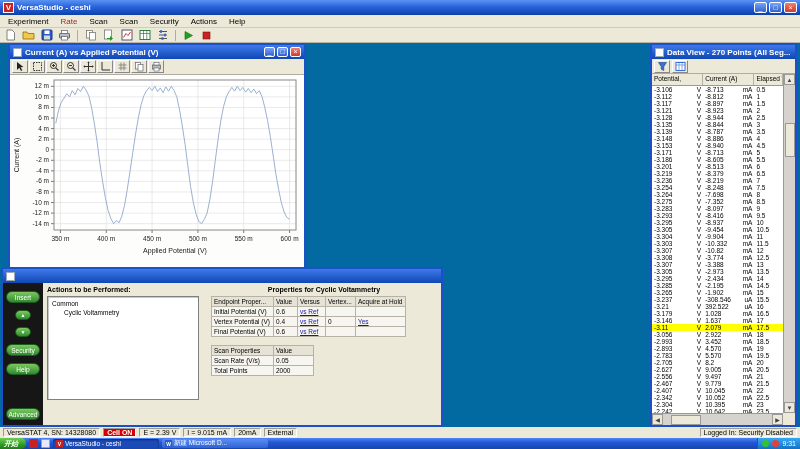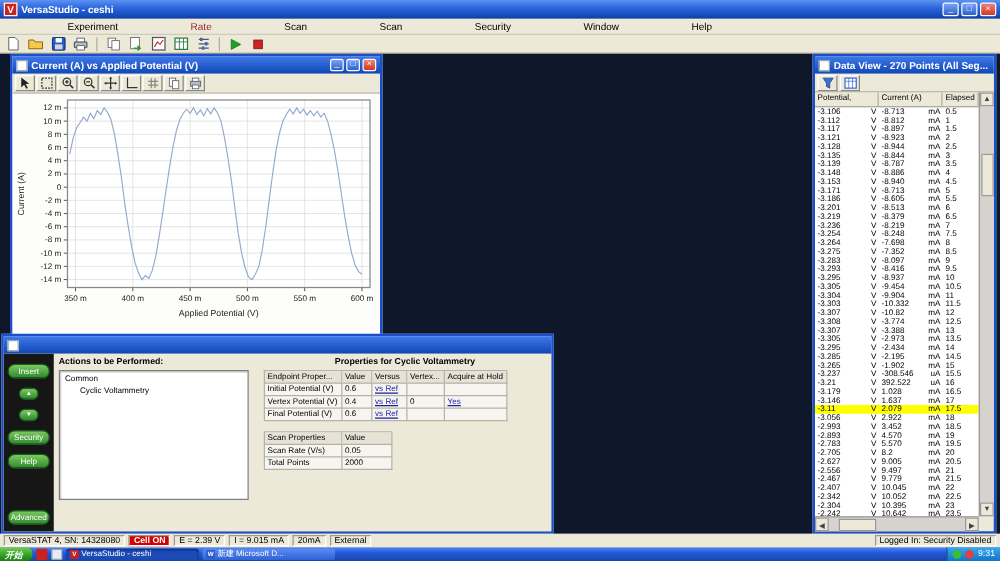--- a/index.html
+++ b/index.html
@@ -11,29 +11,29 @@
   .titlebar{position:absolute;top:0;left:0;right:0;height:15px;display:flex;align-items:center;gap:3px;
     padding:0 3px;background:linear-gradient(180deg,#5a93f0 0%,#2a64dd 45%,#0c3fa8 100%);color:#fff;font-weight:bold;}
   .appicon{width:11px;height:11px;background:#c82222;color:#fff;font-size:8px;font-weight:bold;
     display:flex;align-items:center;justify-content:center;border:1px solid #fff;}
   .winctrl{margin-left:auto;display:flex;gap:2px;}
   .wbtn{width:13px;height:11px;font-size:7px;line-height:9px;text-align:center;color:#fff;
     background:linear-gradient(#7ba3f2,#2c62cf);border:1px solid #fff;border-radius:2px;}
   .wbtn.close{background:linear-gradient(#f08070,#cf3a2c);}
   .menubar{position:absolute;top:15px;left:0;right:0;height:13px;background:#ece9d8;border-bottom:1px solid #cfccbd;
     display:flex;align-items:center;padding-left:2px;}
-  .menu-item{padding:1px 6px;margin-left:46px;}
+  .menu-item{padding:1px 6px;}
   .menu-hl{color:#9e2a2a;}
   .toolbar{position:absolute;top:28px;left:0;right:0;height:15px;background:#ece9d8;border-bottom:1px solid #b8b5a8;
     display:flex;align-items:center;padding-left:2px;gap:1px;}
   .tbtn{width:17px;height:14px;border:1px solid transparent;background:transparent;display:flex;align-items:center;justify-content:center;padding:0;}
   .tsep{width:1px;height:11px;background:#b0ada0;margin:0 3px;}
 
   
-  .mdi{position:absolute;top:43px;left:0;right:0;height:384px;background:#0f172a;overflow:hidden;}
+  .mdi{position:absolute;top:43px;left:0;right:0;height:384px;background:#0369a1;overflow:hidden;}
   .childwin{position:absolute;border:2px solid #1c50c8;background:#ece9d8;}
   .win-title{height:14px;background:linear-gradient(180deg,#4079ea,#0f47b4);color:#fff;font-weight:bold;font-size:8px;
     display:flex;align-items:center;gap:3px;padding:0 3px;white-space:nowrap;overflow:hidden;}
   .win-title .wbtn{width:11px;height:10px;line-height:8px;}
   .wicon{width:9px;height:9px;background:#fff;border:1px solid #9ab;flex:none;}
 
   
   .chartwin{left:8px;top:0;width:298px;height:227px;}
   .chart-toolbar{height:16px;background:#ece9d8;border-bottom:1px solid #b0ada0;display:flex;align-items:center;gap:1px;padding-left:2px;}
   .cbtn{width:16px;height:13px;background:#ece9d8;border:1px solid #fff;border-right-color:#888;border-bottom-color:#888;
@@ -119,21 +119,21 @@
       <button class="wbtn close">×</button>
     </span>
   </div>
 
   <div class="menubar">
       <span class="menu-item">Experiment</span>
       <span class="menu-item menu-hl">Rate</span>
       <span class="menu-item">Scan</span>
       <span class="menu-item">Scan</span>
       <span class="menu-item">Security</span>
-      <span class="menu-item">Window</span>
+      <span class="menu-item">Actions</span>
       <span class="menu-item">Help</span>
     </div>
 
   <div class="toolbar">
     <button class="tbtn">
         <svg width="11" height="12">
           <path d="M2 1h5l2.5 2.5V11H2z" fill="#fff" stroke="#666" stroke-width="0.8"></path>
         </svg>
       </button>
     <button class="tbtn">

